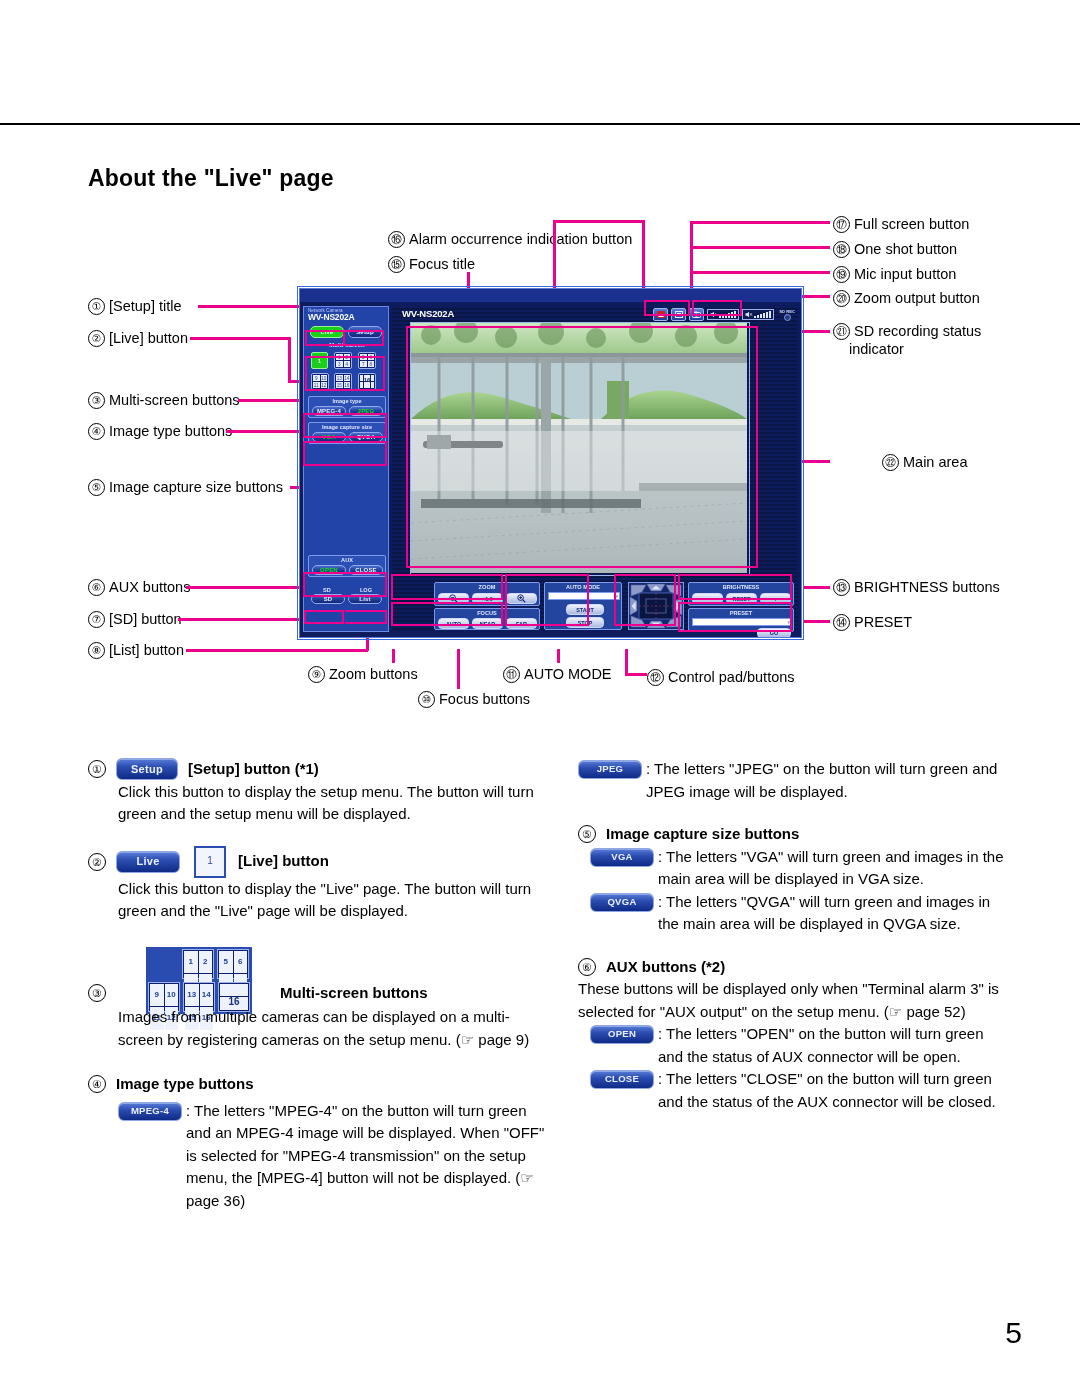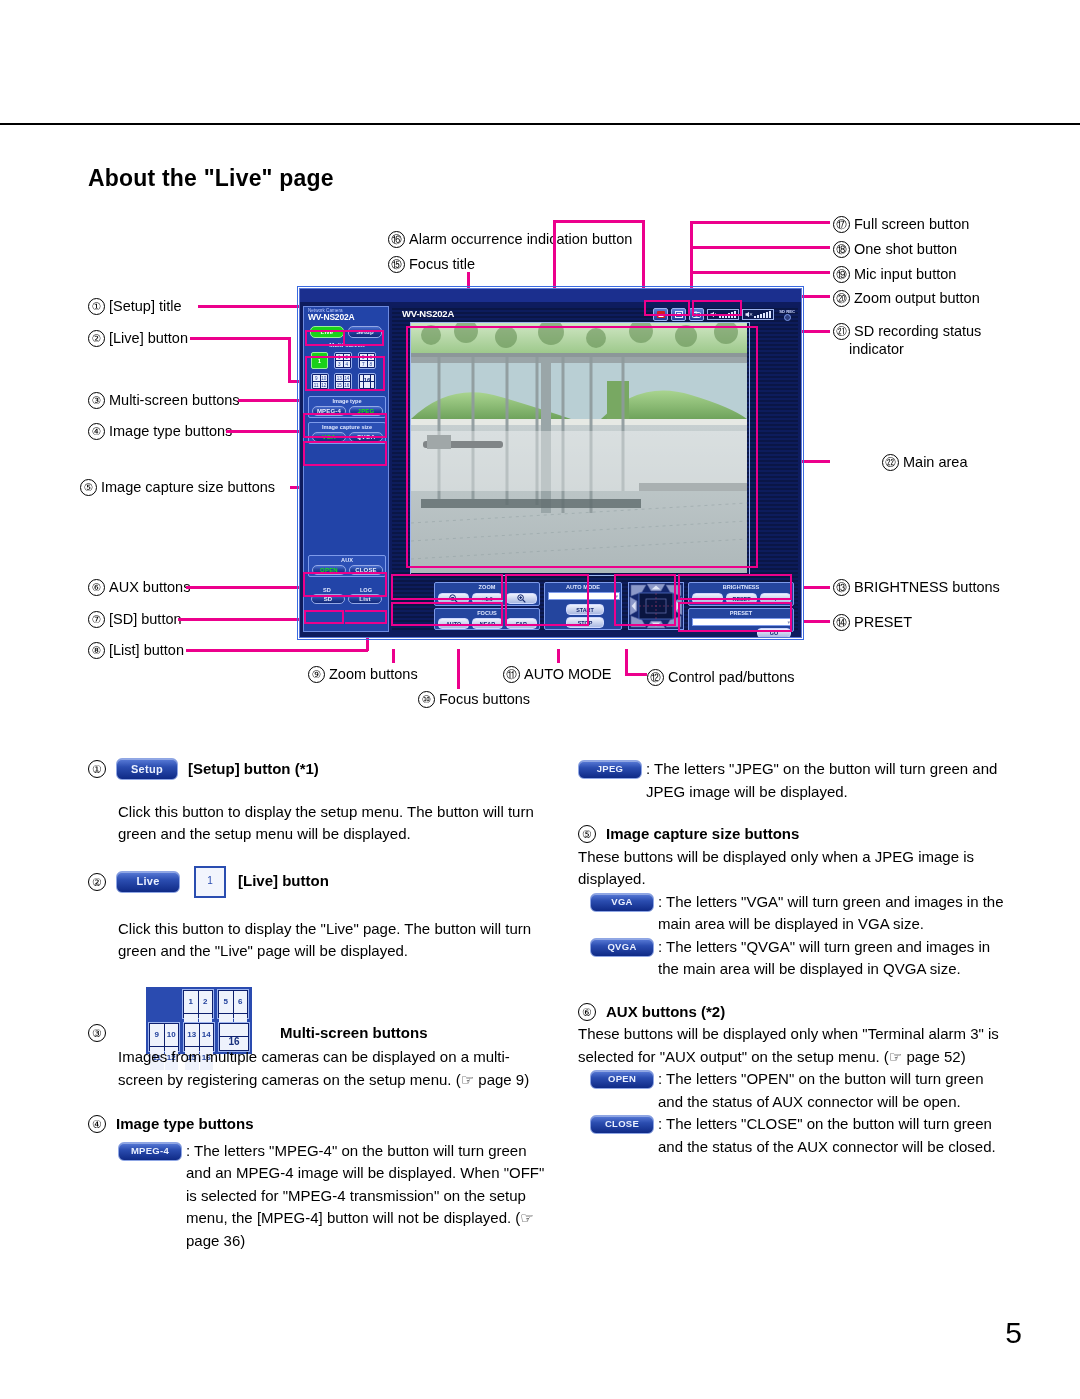--- a/index.html
+++ b/index.html
@@ -120,21 +120,21 @@
   
   .col{position:absolute;font-size:15px;line-height:22.5px;}
   .colL{left:88px;top:758px;width:460px;}
   .colR{left:578px;top:758px;width:430px;}
   .item{position:relative;margin-bottom:2px;}
   .bullnum{
     display:inline-block;width:16px;height:16px;line-height:16px;
     border:1px solid #000;border-radius:50%;text-align:center;font-size:11px;
   }
   .hdr{font-weight:bold;font-size:15px;}
-  .para{margin-left:30px;margin-top:20px;}
+  .para{margin-left:30px;}
   .row{display:flex;align-items:flex-start;}
 
   
   .mb{
     display:inline-flex;align-items:center;justify-content:center;
     background:linear-gradient(to bottom,#5a7cd8 0%,#2b4db0 40%,#0f2a86 100%);
     border:1px solid #8fa6e4;border-radius:6px;color:#eaf0ff;
     font-weight:bold;letter-spacing:.3px;vertical-align:middle;
     box-shadow:inset 0 1px 0 rgba(255,255,255,.35);
   }
@@ -225,21 +225,21 @@
   </div>
   <div class="co" style="left:88px;top:329px;">
     <span class="cnum">②</span><span>[Live] button</span>
   </div>
   <div class="co" style="left:88px;top:391px;">
     <span class="cnum">③</span><span>Multi-screen buttons</span>
   </div>
   <div class="co" style="left:88px;top:422px;">
     <span class="cnum">④</span><span>Image type buttons</span>
   </div>
-  <div class="co" style="left:80px;top:478px;">
+  <div class="co" style="left:88px;top:478px;">
     <span class="cnum">⑤</span><span>Image capture size buttons</span>
   </div>
   <div class="co" style="left:88px;top:578px;">
     <span class="cnum">⑥</span><span>AUX buttons</span>
   </div>
   <div class="co" style="left:88px;top:610px;">
     <span class="cnum">⑦</span><span>[SD] button</span>
   </div>
   <div class="co" style="left:88px;top:641px;">
     <span class="cnum">⑧</span><span>[List] button</span>
@@ -749,21 +749,20 @@
         <span class="mb tag" style="flex:none;margin-top:2px;">JPEG</span>
         <span style="margin-left:4px;">: The letters "JPEG" on the button will turn green and JPEG image will be displayed.</span>
       </div>
     </div>
 
     <div class="item" style="margin-top:20px;">
       <div class="row" style="align-items:center;">
         <span class="bullnum" style="margin-right:10px;">⑤</span>
         <span class="hdr">Image capture size buttons</span>
       </div>
-      <div>These buttons will be displayed only when a JPEG image is displayed.</div>
       <div class="row" style="margin-left:12px;">
         <span class="mb tag" style="flex:none;margin-top:2px;">VGA</span>
         <span style="margin-left:4px;">: The letters "VGA" will turn green and images in the main area will be displayed in VGA size.</span>
       </div>
       <div class="row" style="margin-left:12px;">
         <span class="mb tag" style="flex:none;margin-top:2px;">QVGA</span>
         <span style="margin-left:4px;">: The letters "QVGA" will turn green and images in the main area will be displayed in QVGA size.</span>
       </div>
     </div>
 

